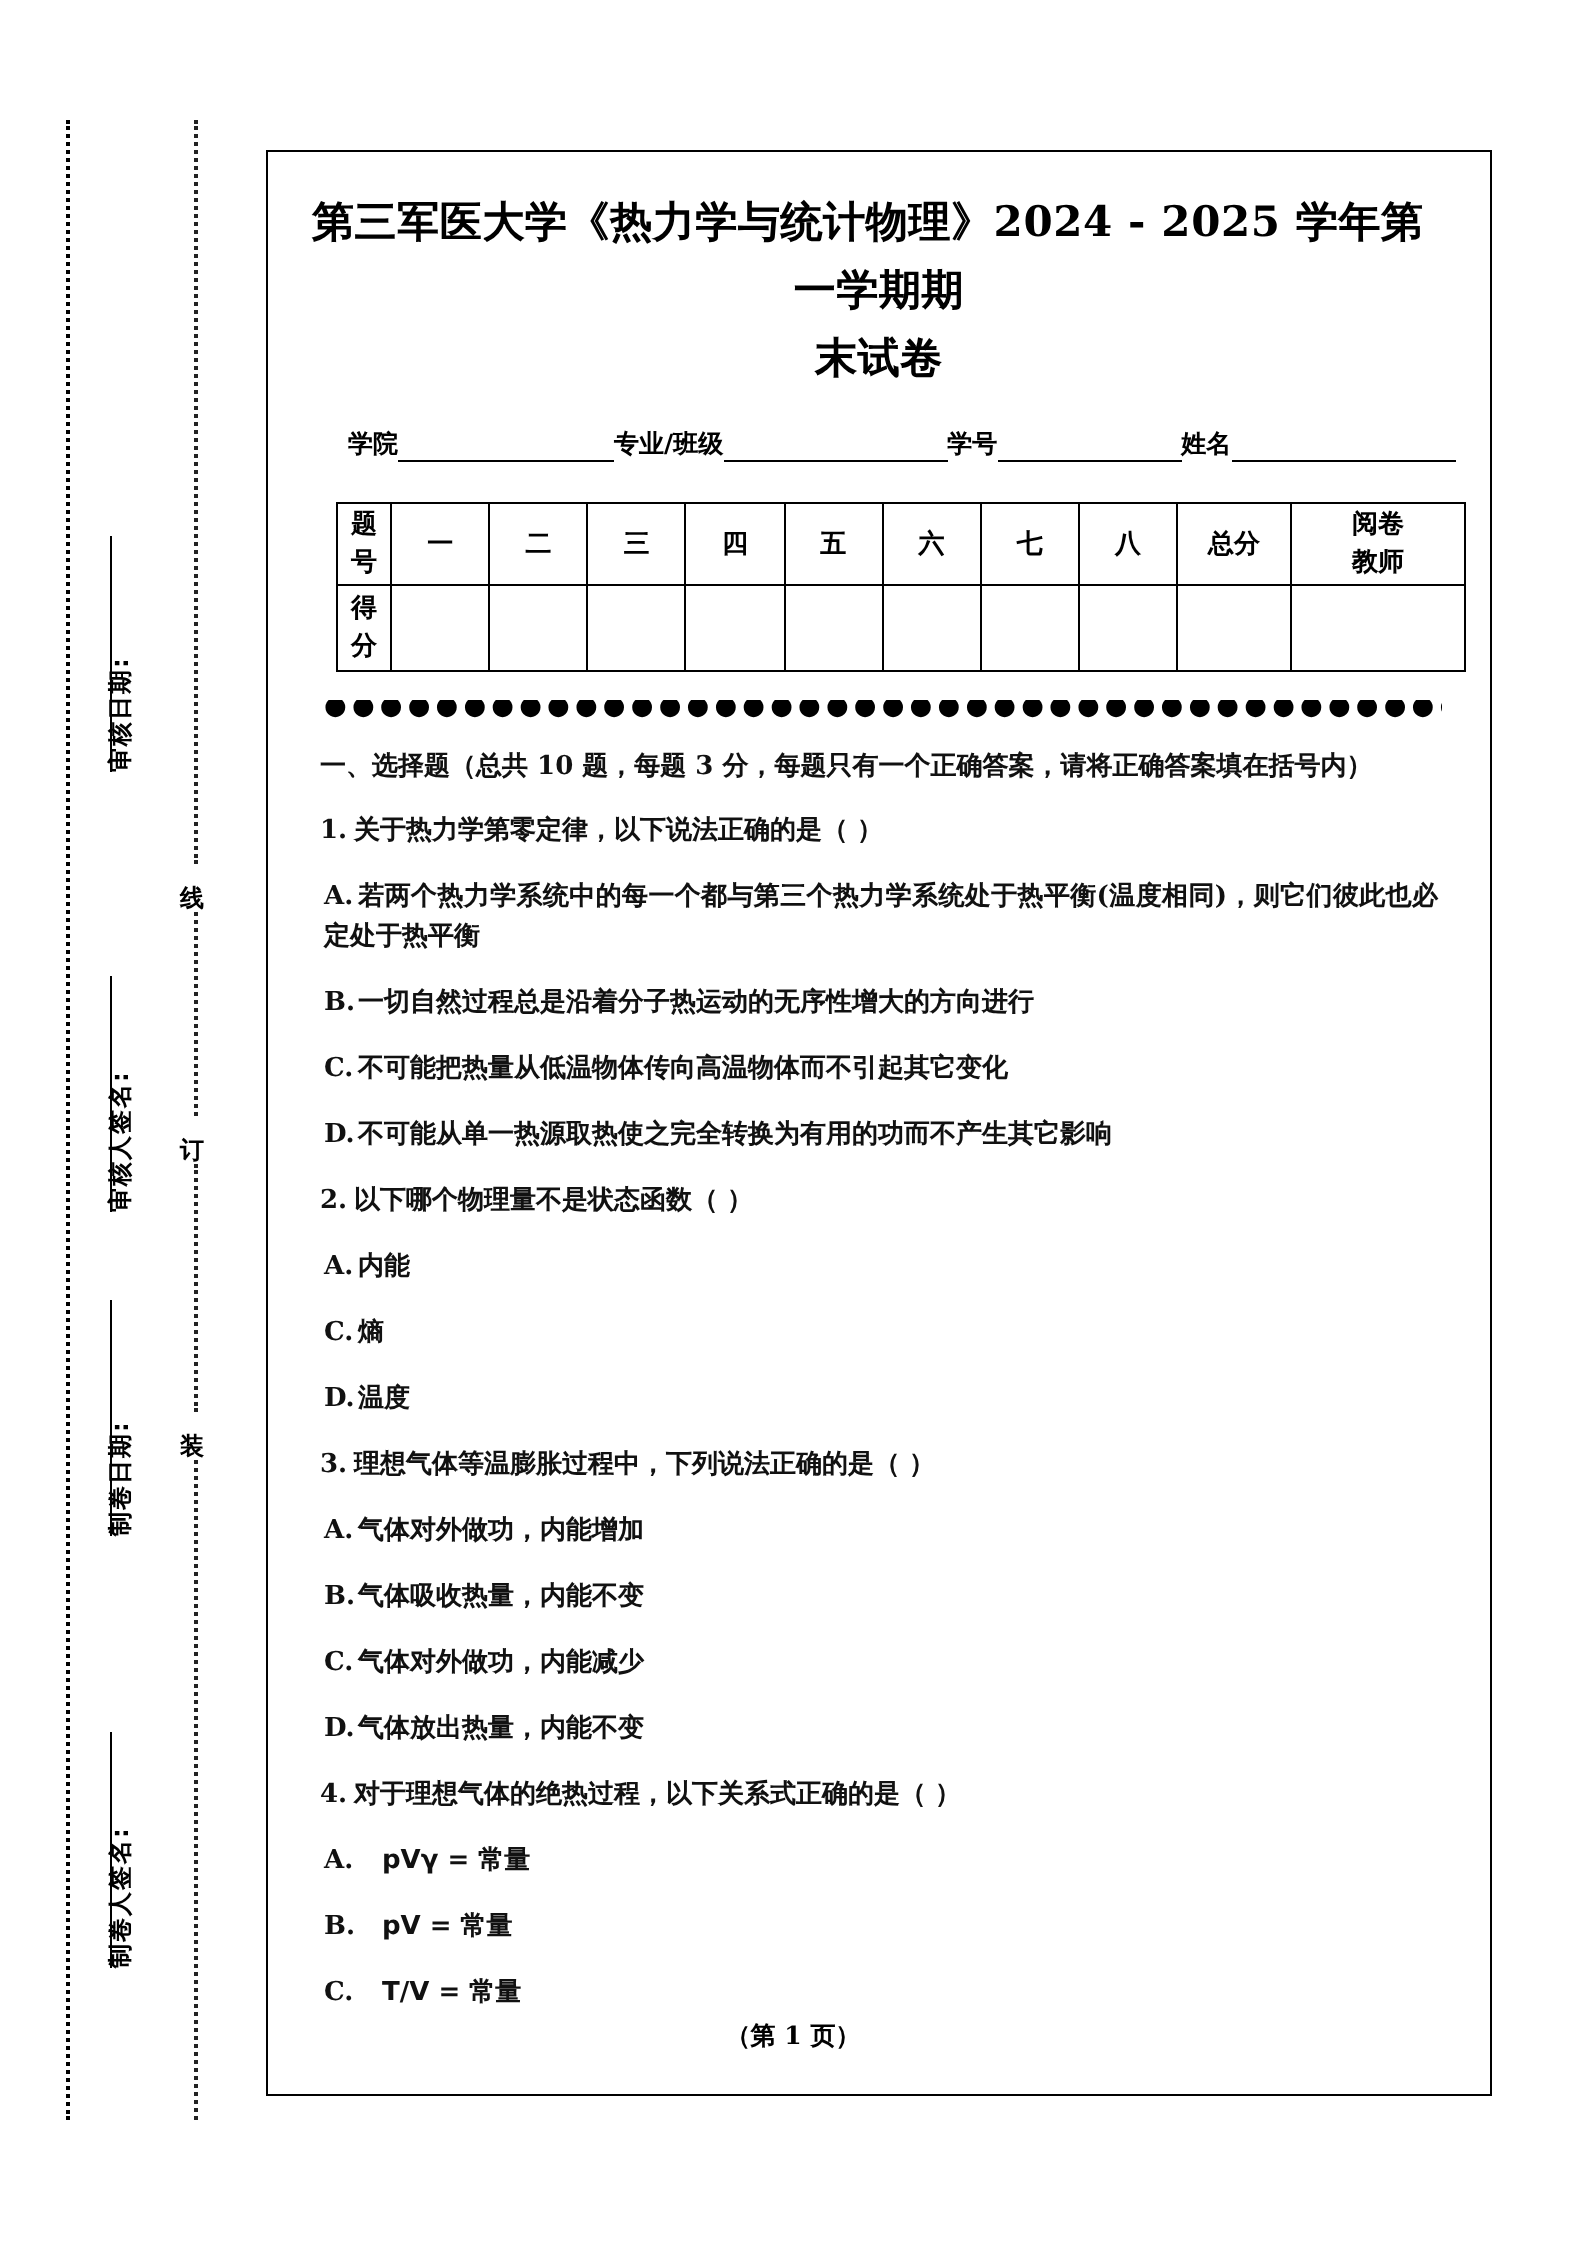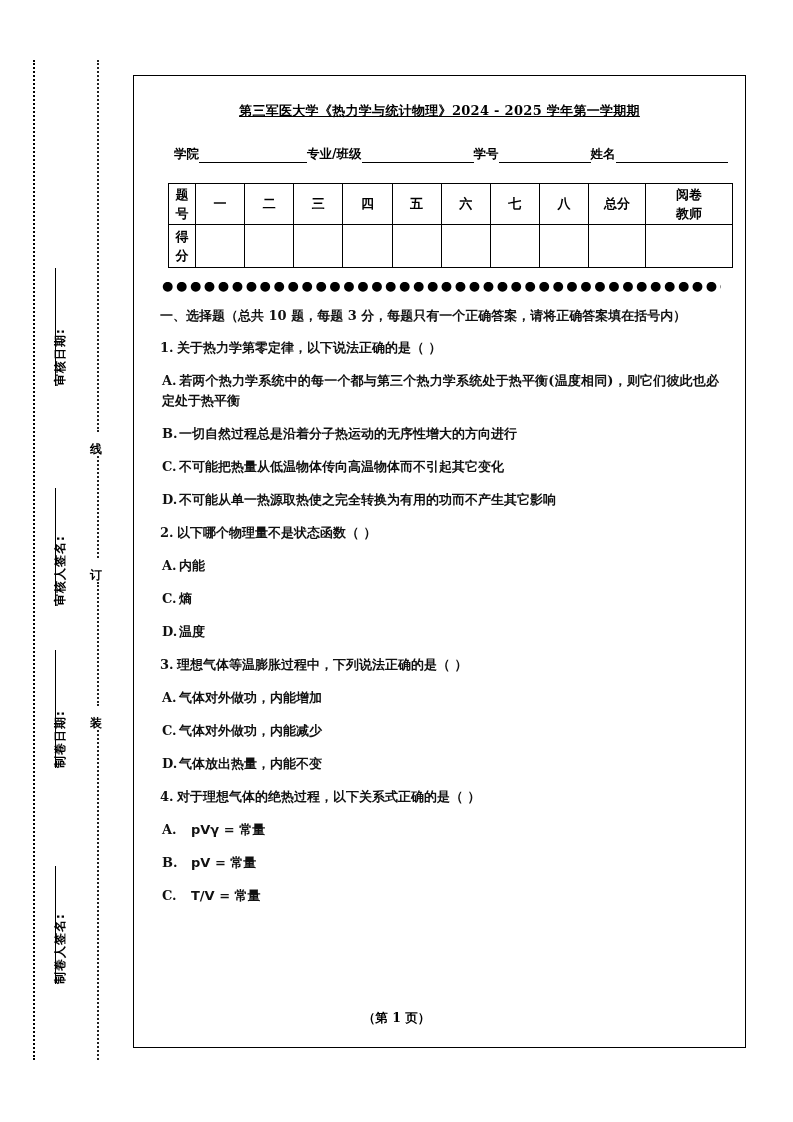--- a/index.html
+++ b/index.html
@@ -81,28 +81,27 @@
     box-sizing: border-box;
     padding: 0;
   }
   .inner {
     padding: 14px 18px 0 18px;
   }
 
   
   #exam-title {
     font-family: "DejaVu Serif", "Liberation Serif", serif;
-    font-size: 13px;
+    font-size: 21px;
     font-weight: bold;
     line-height: 34px;
     text-align: justify;
     text-align-last: center;
     letter-spacing: 0.3px;
     margin: 4px 4px 0 4px;
-    text-decoration: underline;
   }
   #exam-title .line1 { display:block; text-align: left; }
   #exam-title .line2 { display:block; text-align: center; }
 
   
   #student-info {
     margin: 18px 10px 0 22px;
     font-size: 12.5px;
     font-family: "DejaVu Serif", "Liberation Serif", serif;
     font-weight: bold;
@@ -236,20 +235,21 @@
   <div class="fold-dots" style="top:522px; height:124px;"></div>
   <div class="fold-char" style="top:646px;">装</div>
   <div class="fold-dots" style="top:670px; height:330px;"></div>
 </div>
 
 <div id="paper">
   <div class="inner">
 
     <div id="exam-title">
       <span class="line1">第三军医大学《热力学与统计物理》2024 - 2025 学年第一学期期</span>
+      <span class="line2">末试卷</span>
     </div>
 
     <div id="student-info">
       <span class="fld">
         <span class="lbl">学院</span>
         <span class="rule rule-w1"></span>
       </span>
       <span class="fld">
         <span class="lbl">专业/班级</span>
         <span class="rule rule-w2"></span>
@@ -341,20 +341,23 @@
         <span class="opt-letter">D.</span><span>温度</span>
       </div>
 
       <div class="q-stem">
         <span class="q-num">3.</span><span>理想气体等温膨胀过程中，下列说法正确的是（  ）</span>
       </div>
       <div class="q-opt">
         <span class="opt-letter">A.</span><span>气体对外做功，内能增加</span>
       </div>
       <div class="q-opt">
+        <span class="opt-letter">B.</span><span>气体吸收热量，内能不变</span>
+      </div>
+      <div class="q-opt">
         <span class="opt-letter">C.</span><span>气体对外做功，内能减少</span>
       </div>
       <div class="q-opt">
         <span class="opt-letter">D.</span><span>气体放出热量，内能不变</span>
       </div>
 
       <div class="q-stem">
         <span class="q-num">4.</span><span>对于理想气体的绝热过程，以下关系式正确的是（  ）</span>
       </div>
       <div class="q-opt">

